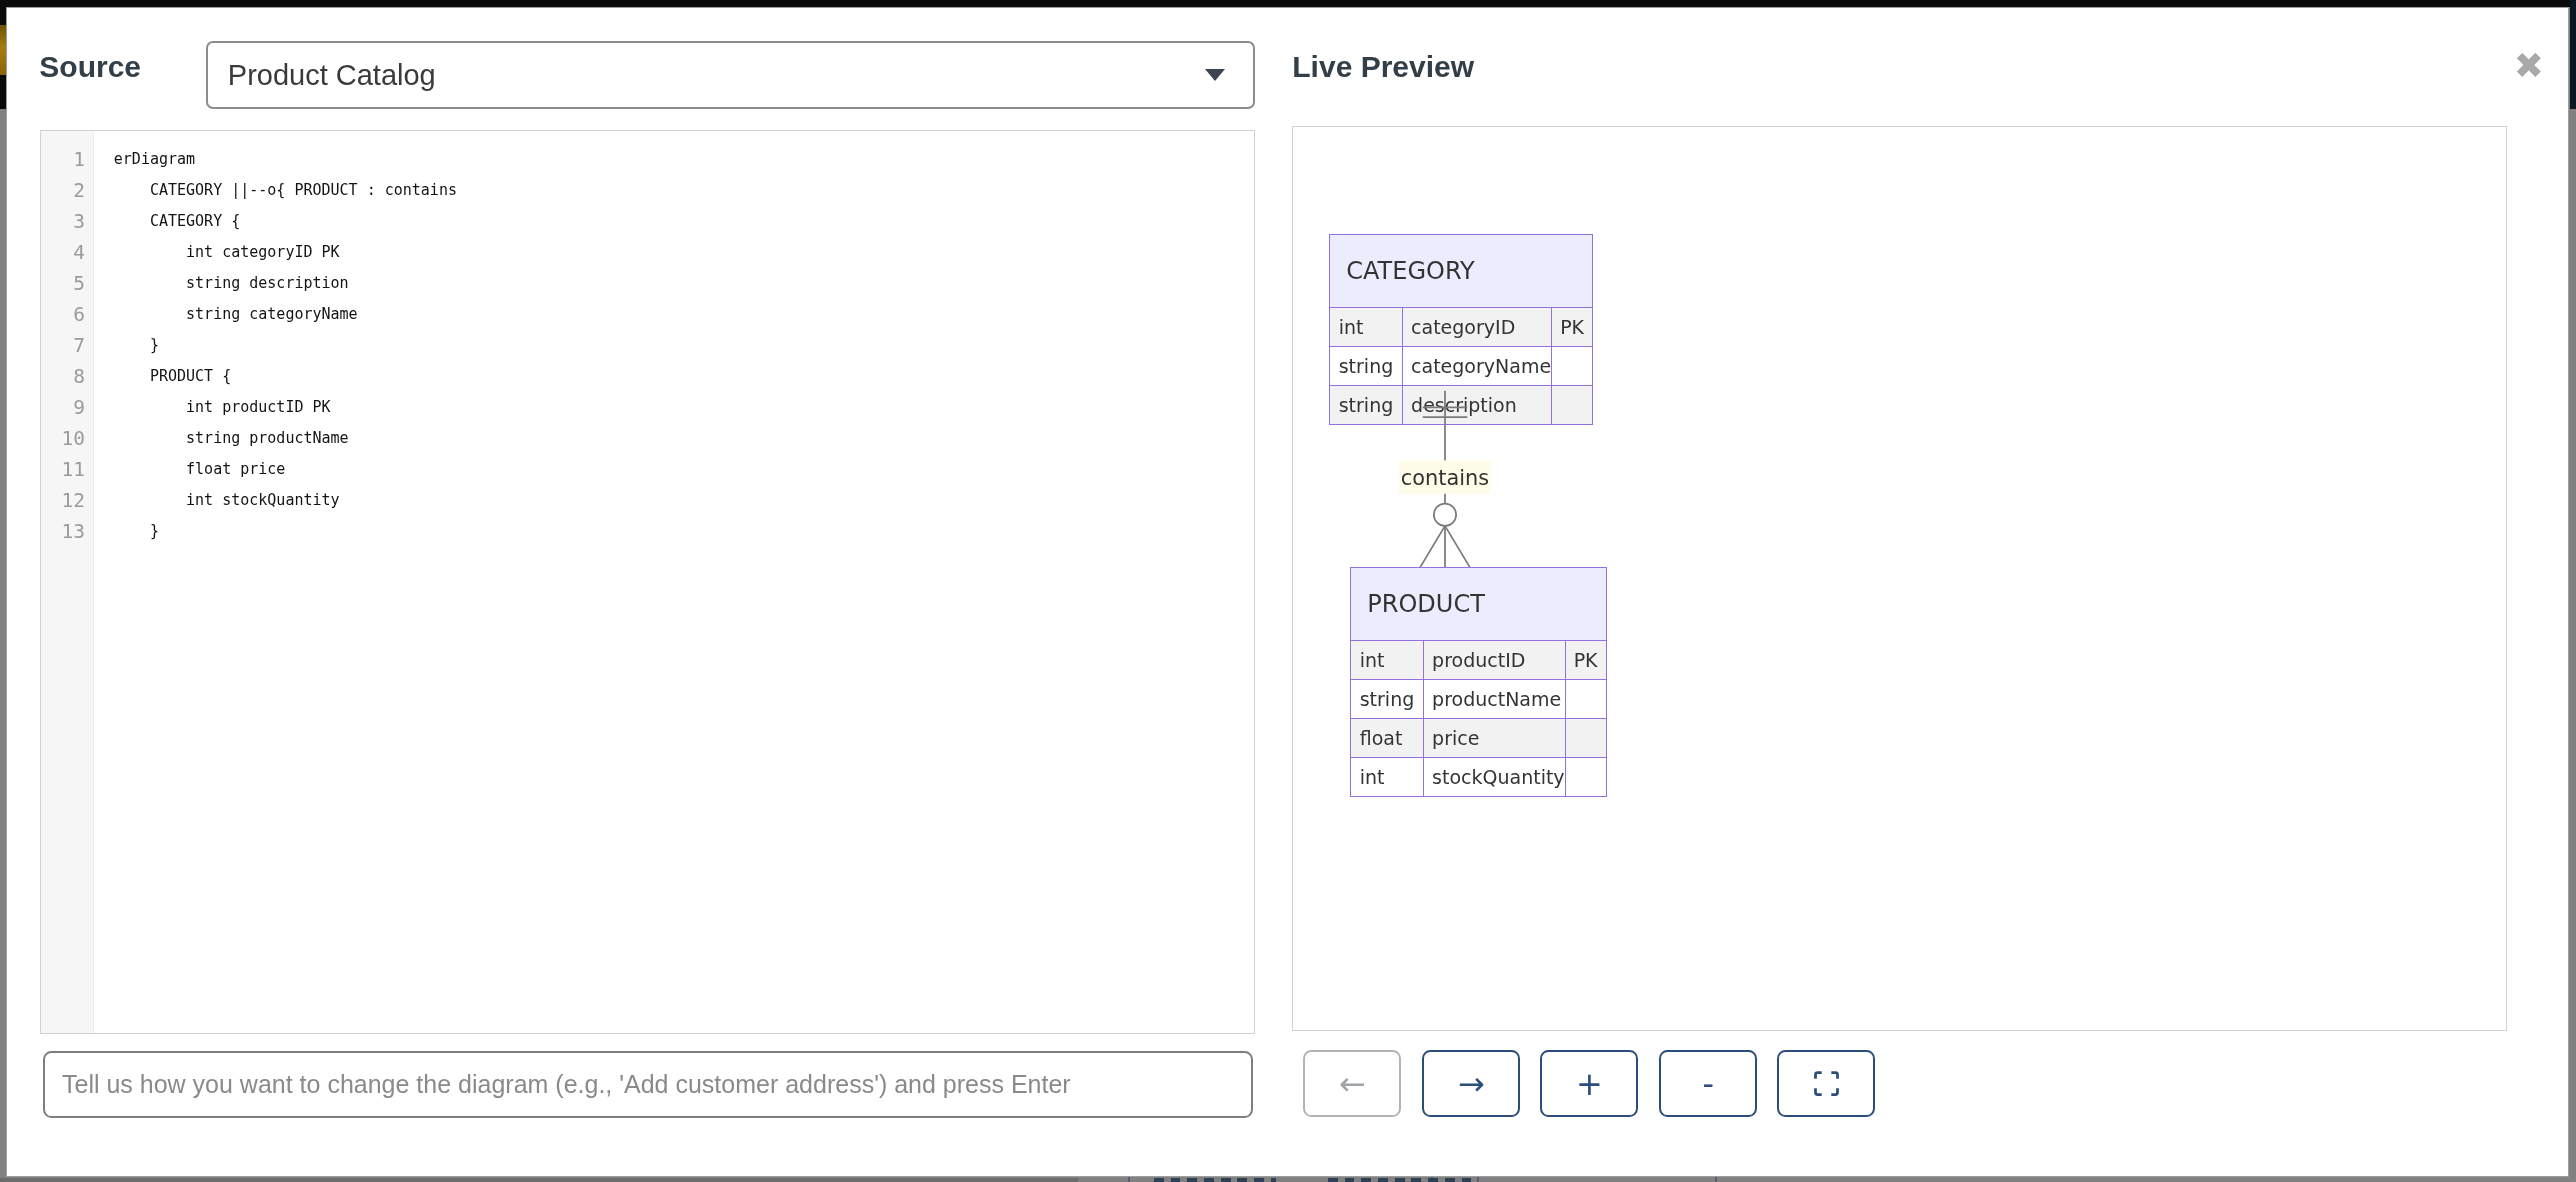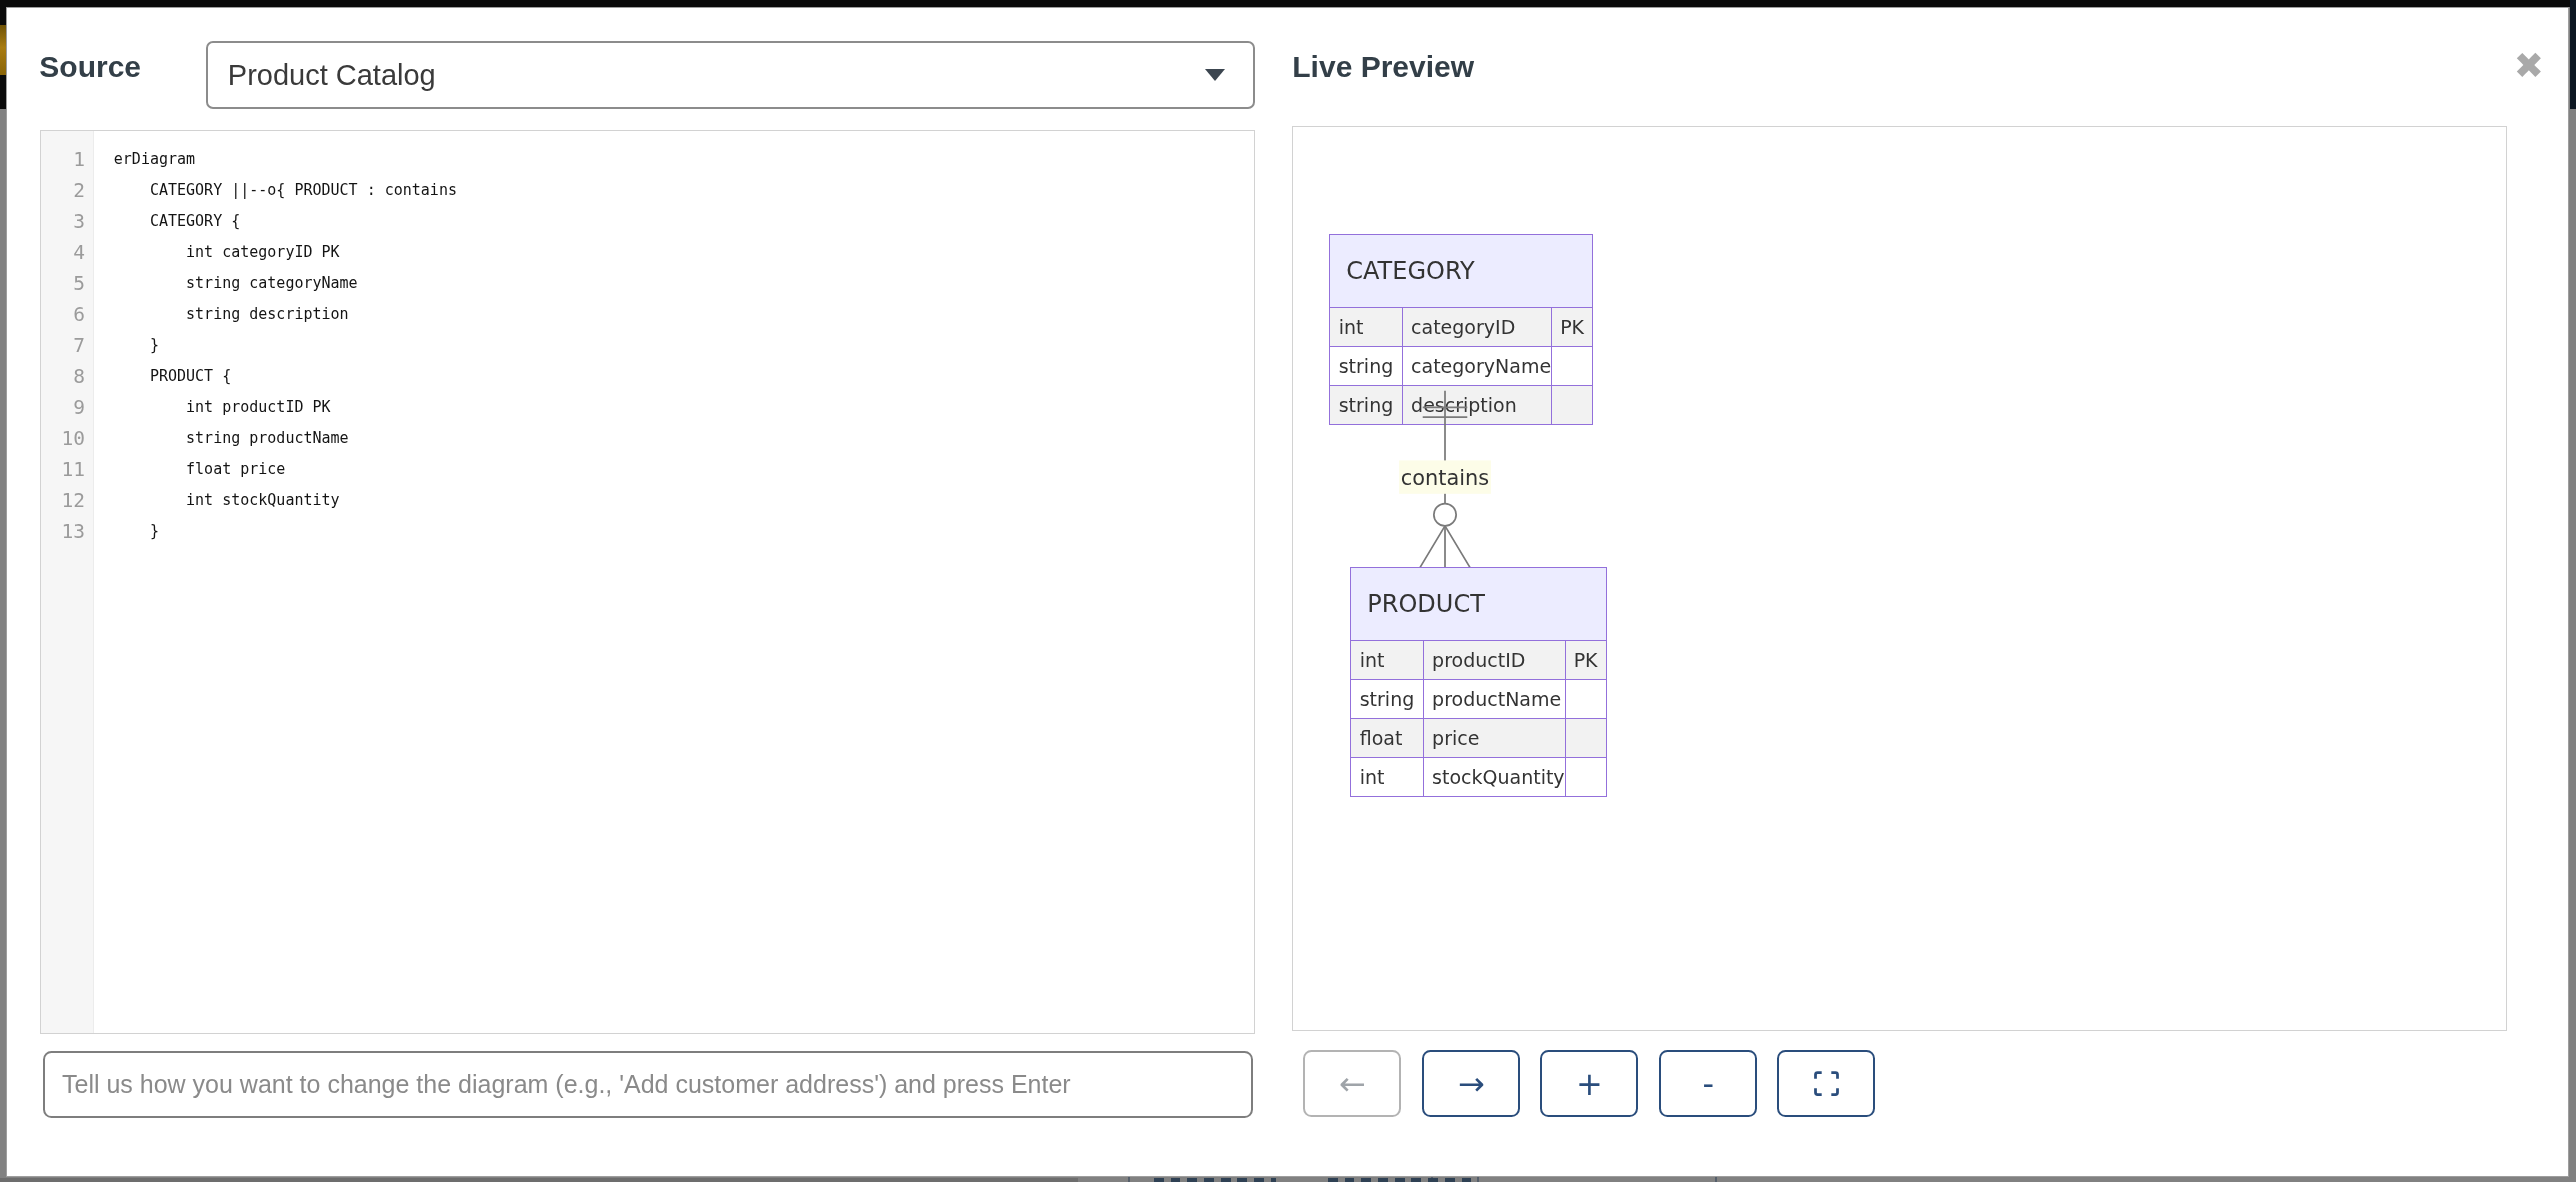--- a/index.html
+++ b/index.html
@@ -114,22 +114,22 @@
           <span>10</span>
           <span>11</span>
           <span>12</span>
           <span>13</span>
         </div>
       <div class="code" id="code">
           <div>erDiagram</div>
           <div>    CATEGORY ||--o{ PRODUCT : contains</div>
           <div>    CATEGORY {</div>
           <div>        int categoryID PK</div>
+          <div>        string description</div>
           <div>        string categoryName</div>
-          <div>        string description</div>
           <div>    }</div>
           <div>    PRODUCT {</div>
           <div>        int productID PK</div>
           <div>        string productName</div>
           <div>        float price</div>
           <div>        int stockQuantity</div>
           <div>    }</div>
         </div>
     </div>
 

